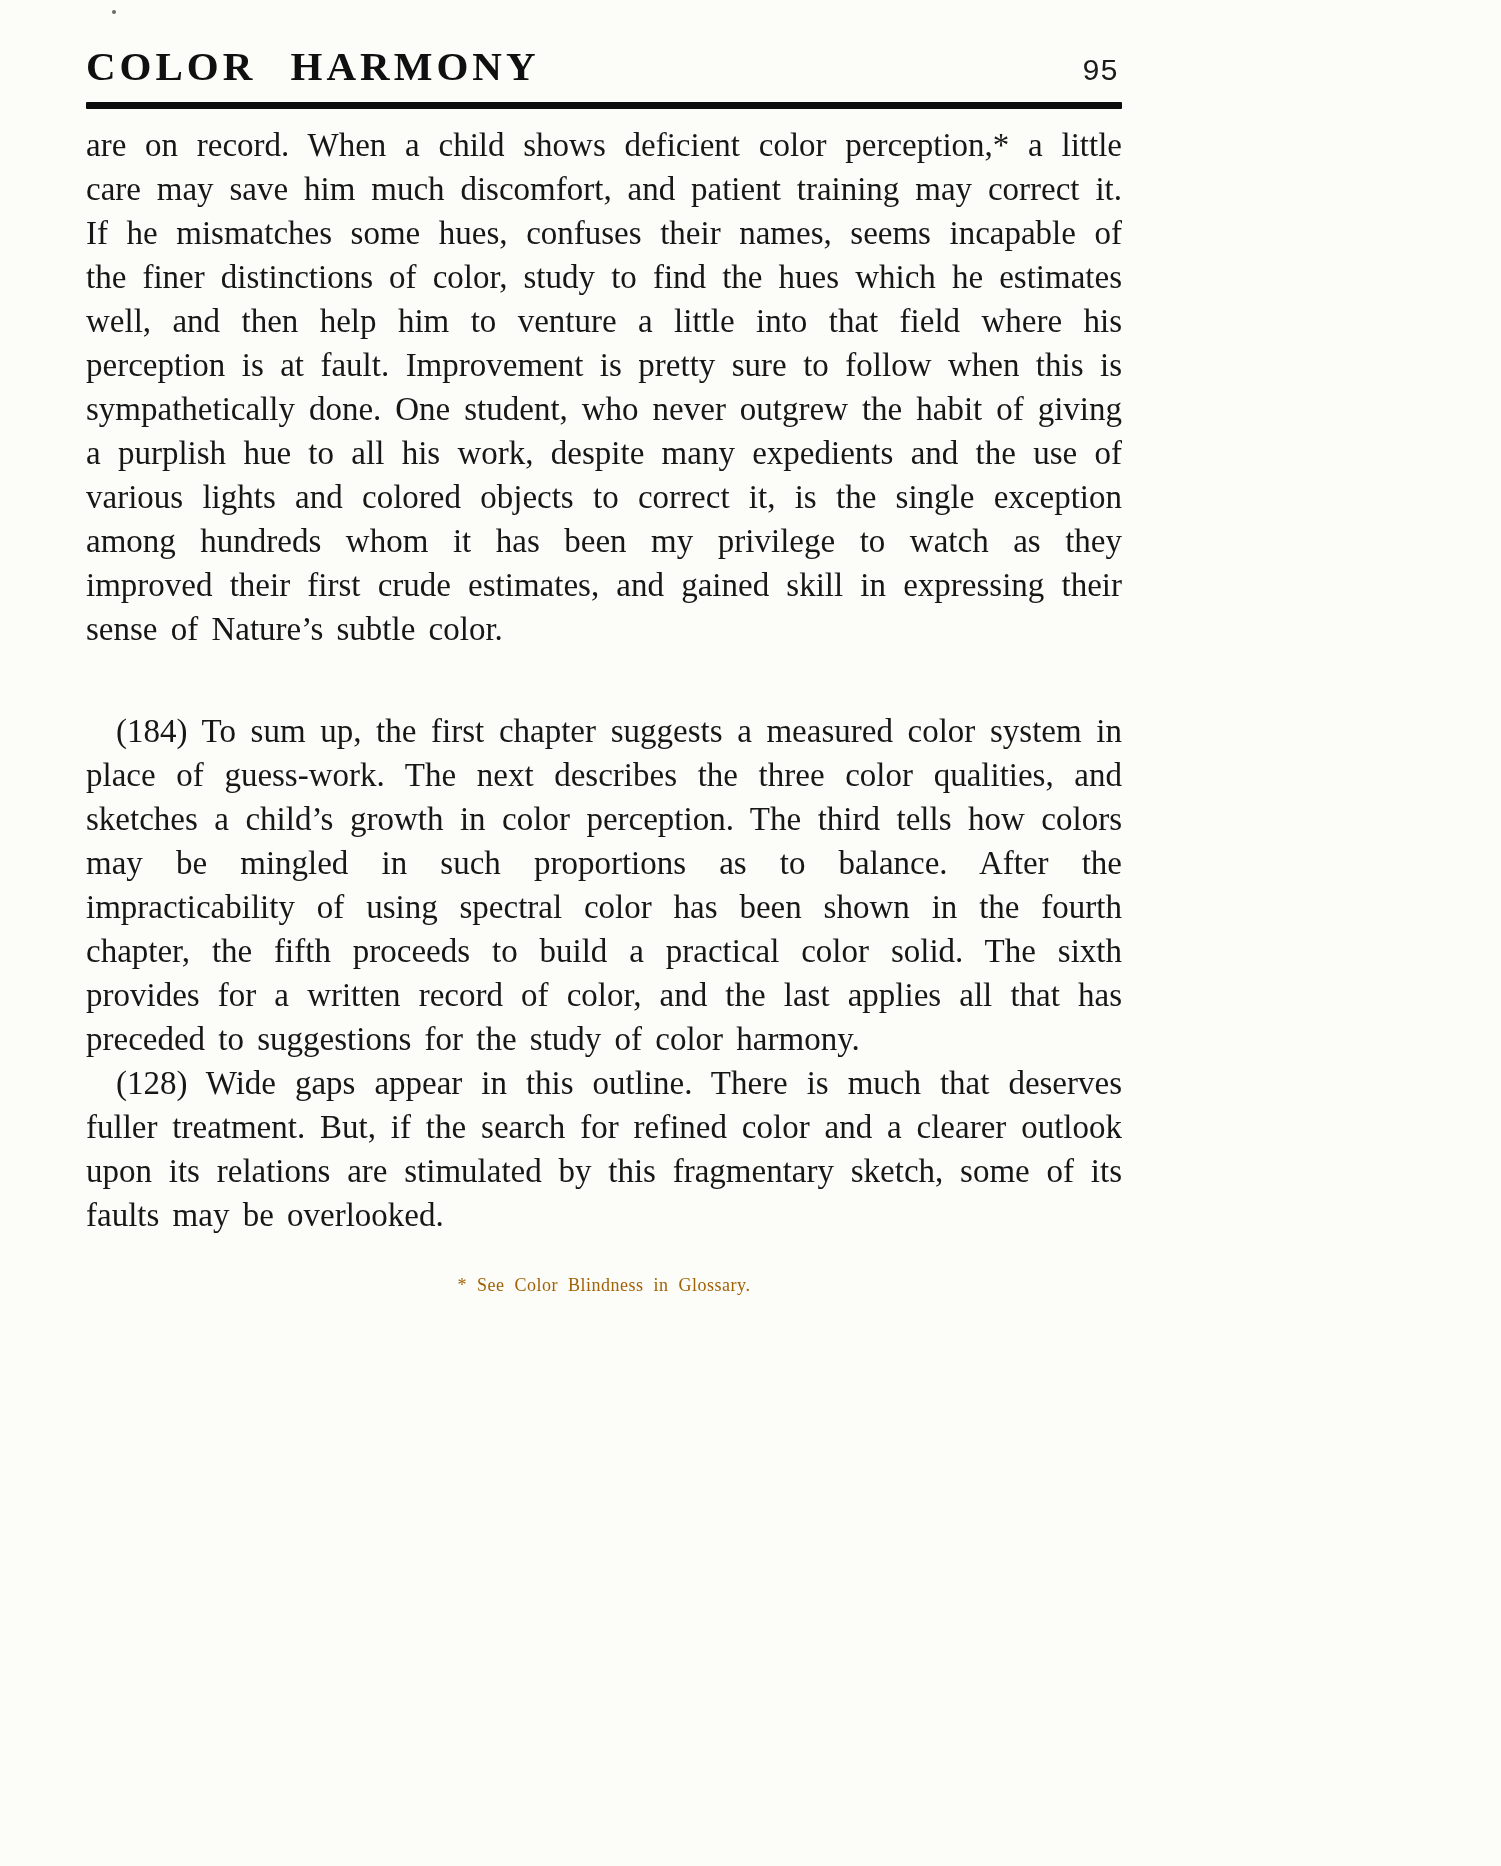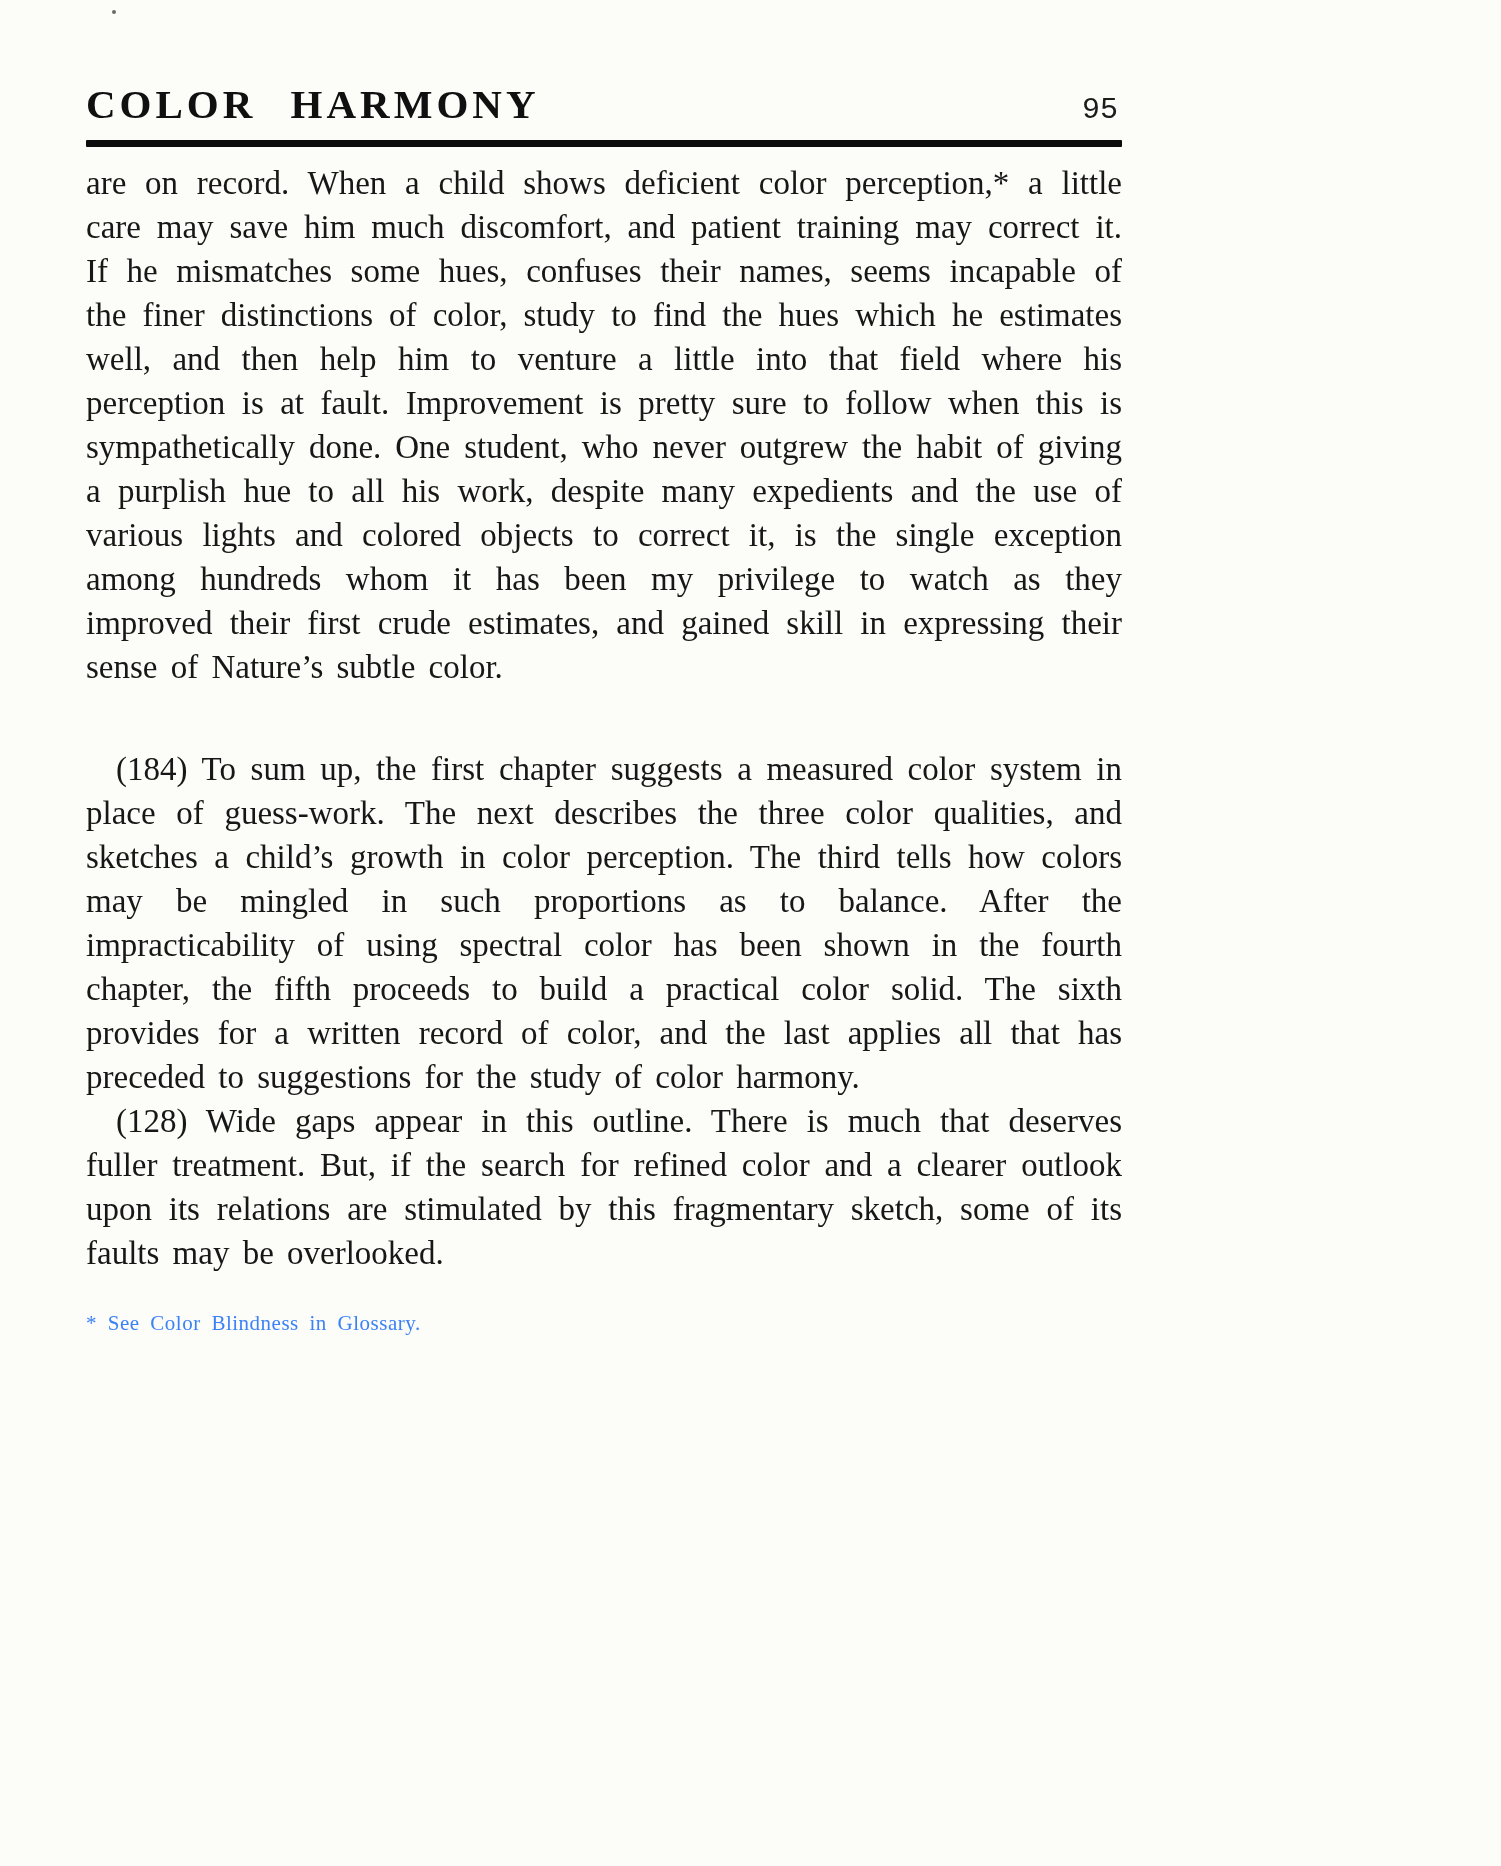--- a/index.html
+++ b/index.html
@@ -16,21 +16,20 @@
     position: relative;
   }
   .page {
     box-sizing: border-box;
     width: 1501px;
     height: 1866px;
     padding: 42px 0 0 86px;
   }
   .content-col {
     width: 1036px;
-    margin-top: 38px;
   }
   .page-header {
     display: flex;
     justify-content: space-between;
     align-items: baseline;
   }
   .book-title {
     font-size: 41px;
     font-weight: bold;
     letter-spacing: 4px;
@@ -61,23 +60,24 @@
     margin: 0;
   }
   p.para-gap {
     margin-top: 58px;
   }
   p.para-indent {
     text-indent: 30px;
   }
   .footnote {
     margin-top: 26px;
-    font-size: 21px;
+    text-align: center;
+    font-size: 18px;
     letter-spacing: 0.5px;
-    color: #3b82f6;
+    color: #a16207;
   }
   .speck {
     position: absolute;
     top: 10px;
     left: 112px;
     width: 4px;
     height: 4px;
     border-radius: 50%;
     background: #6a6a6a;
   }

